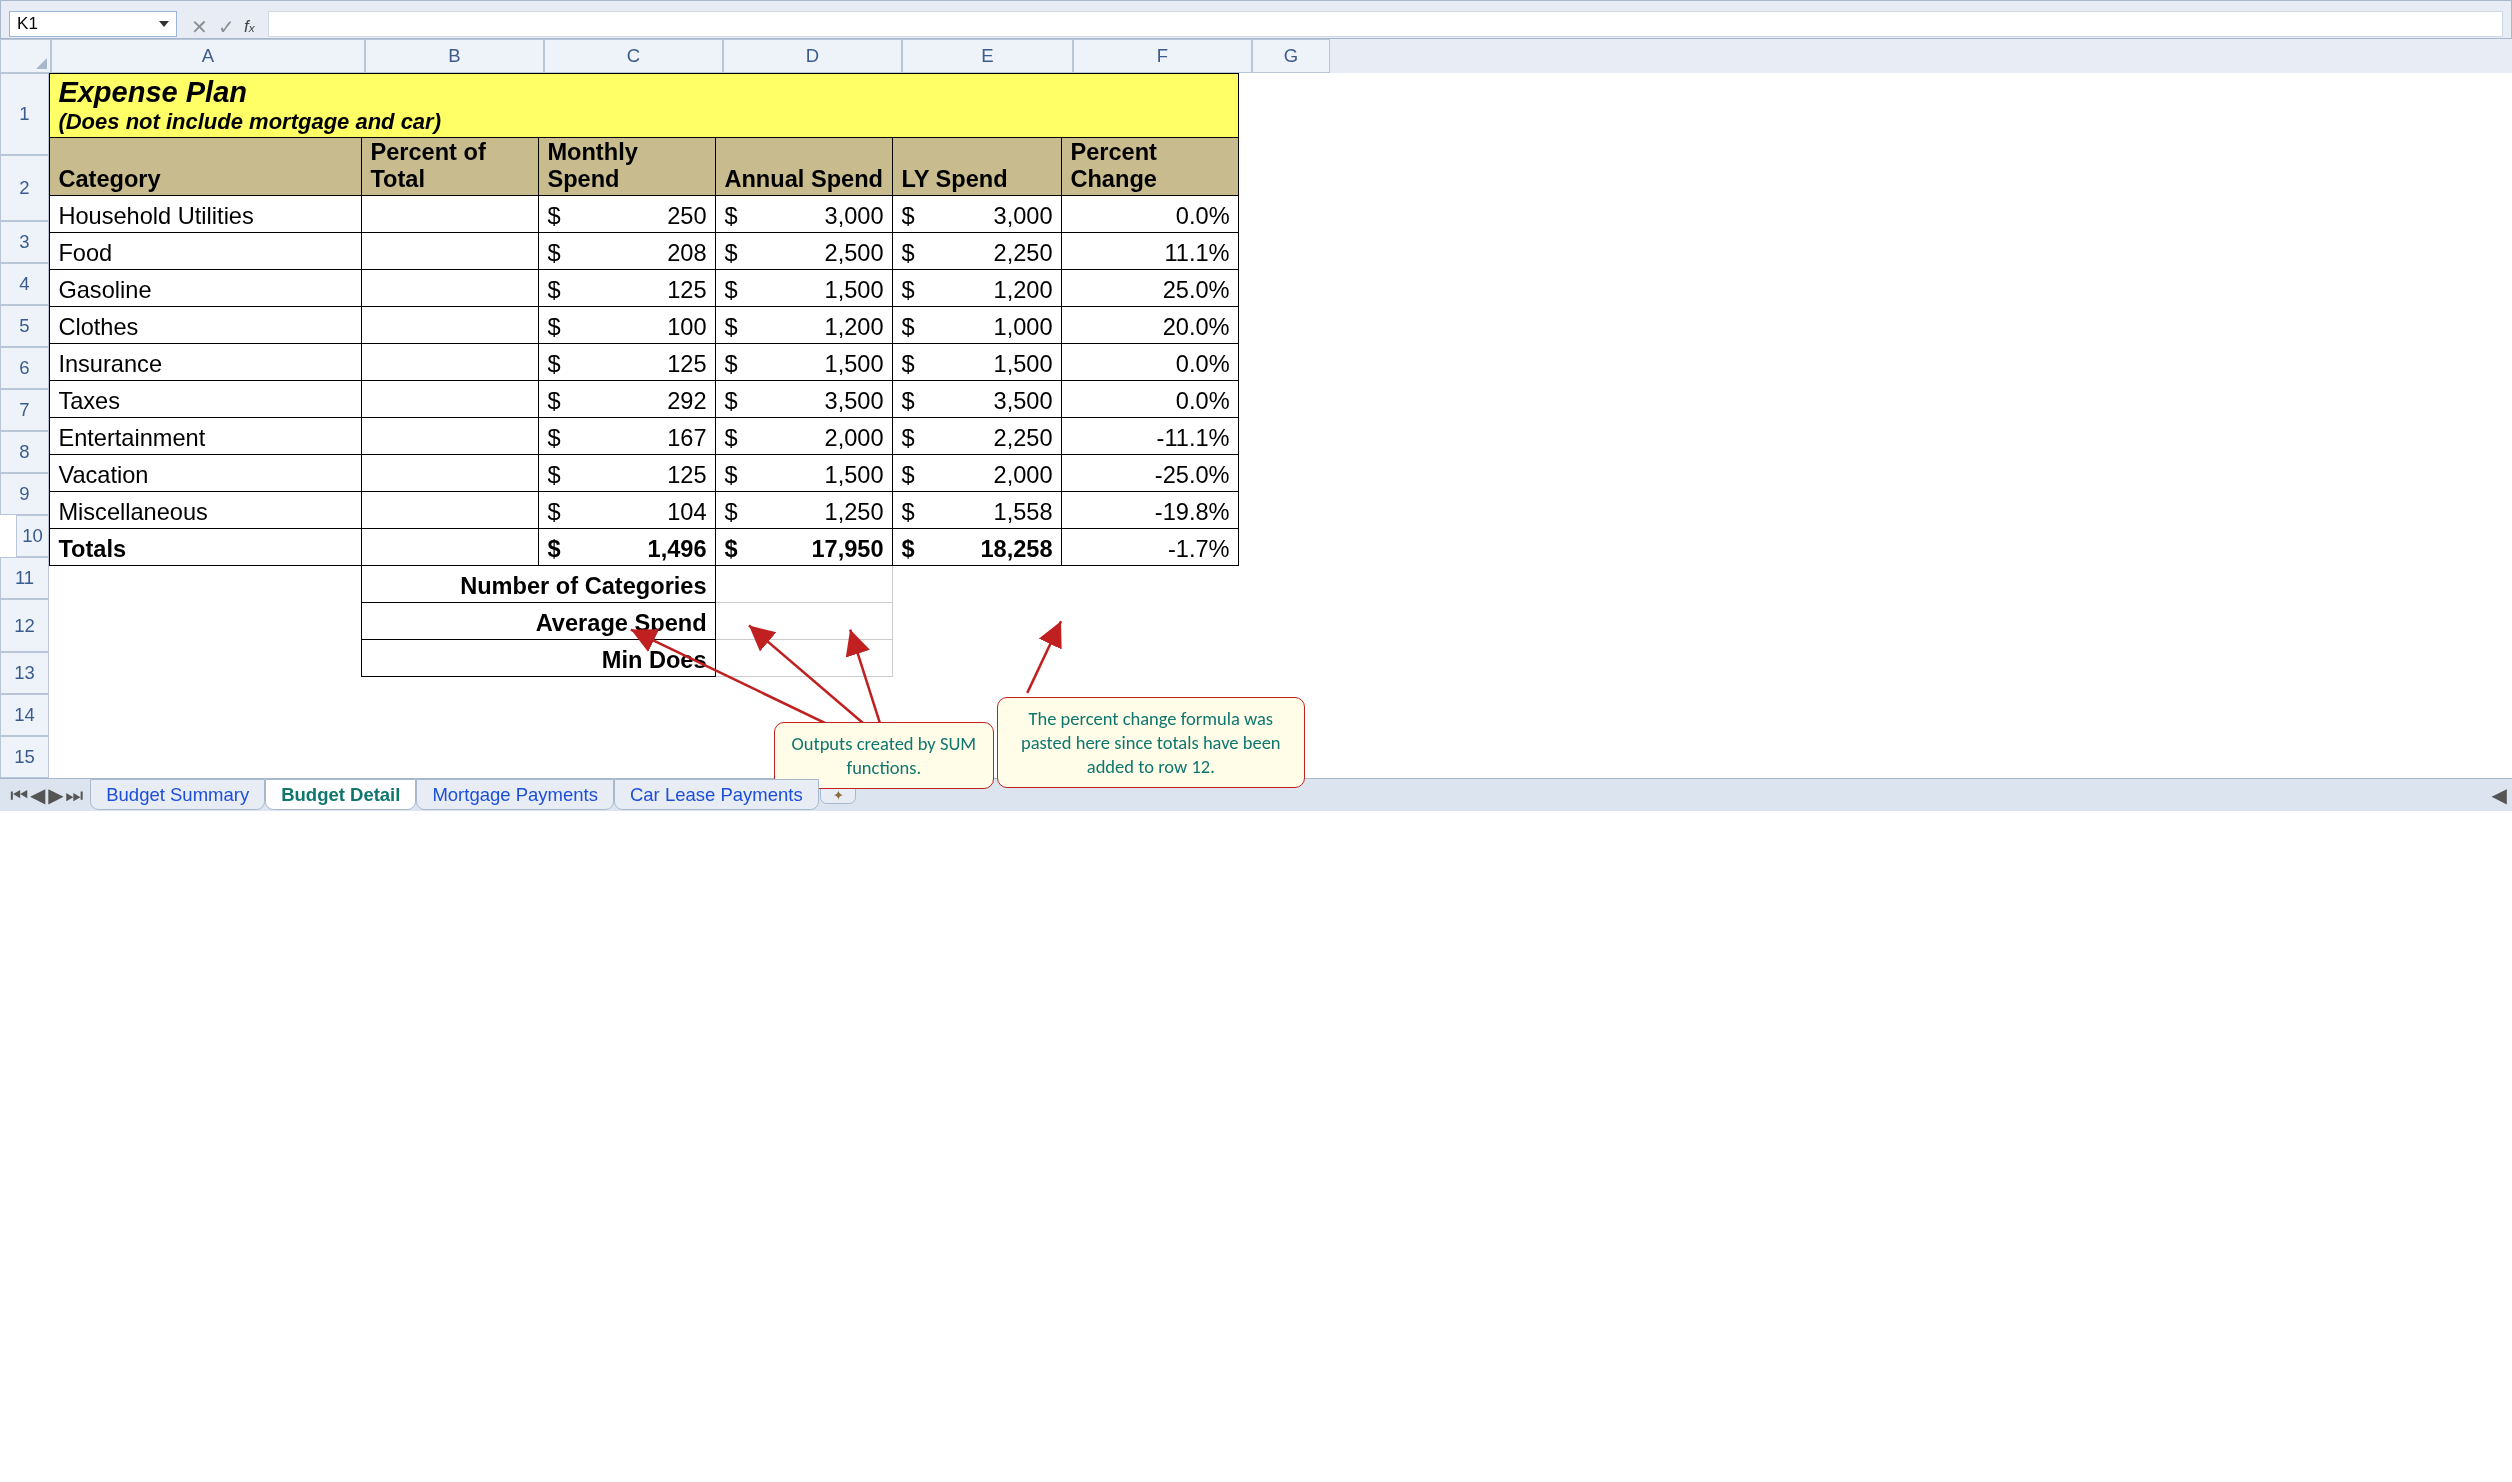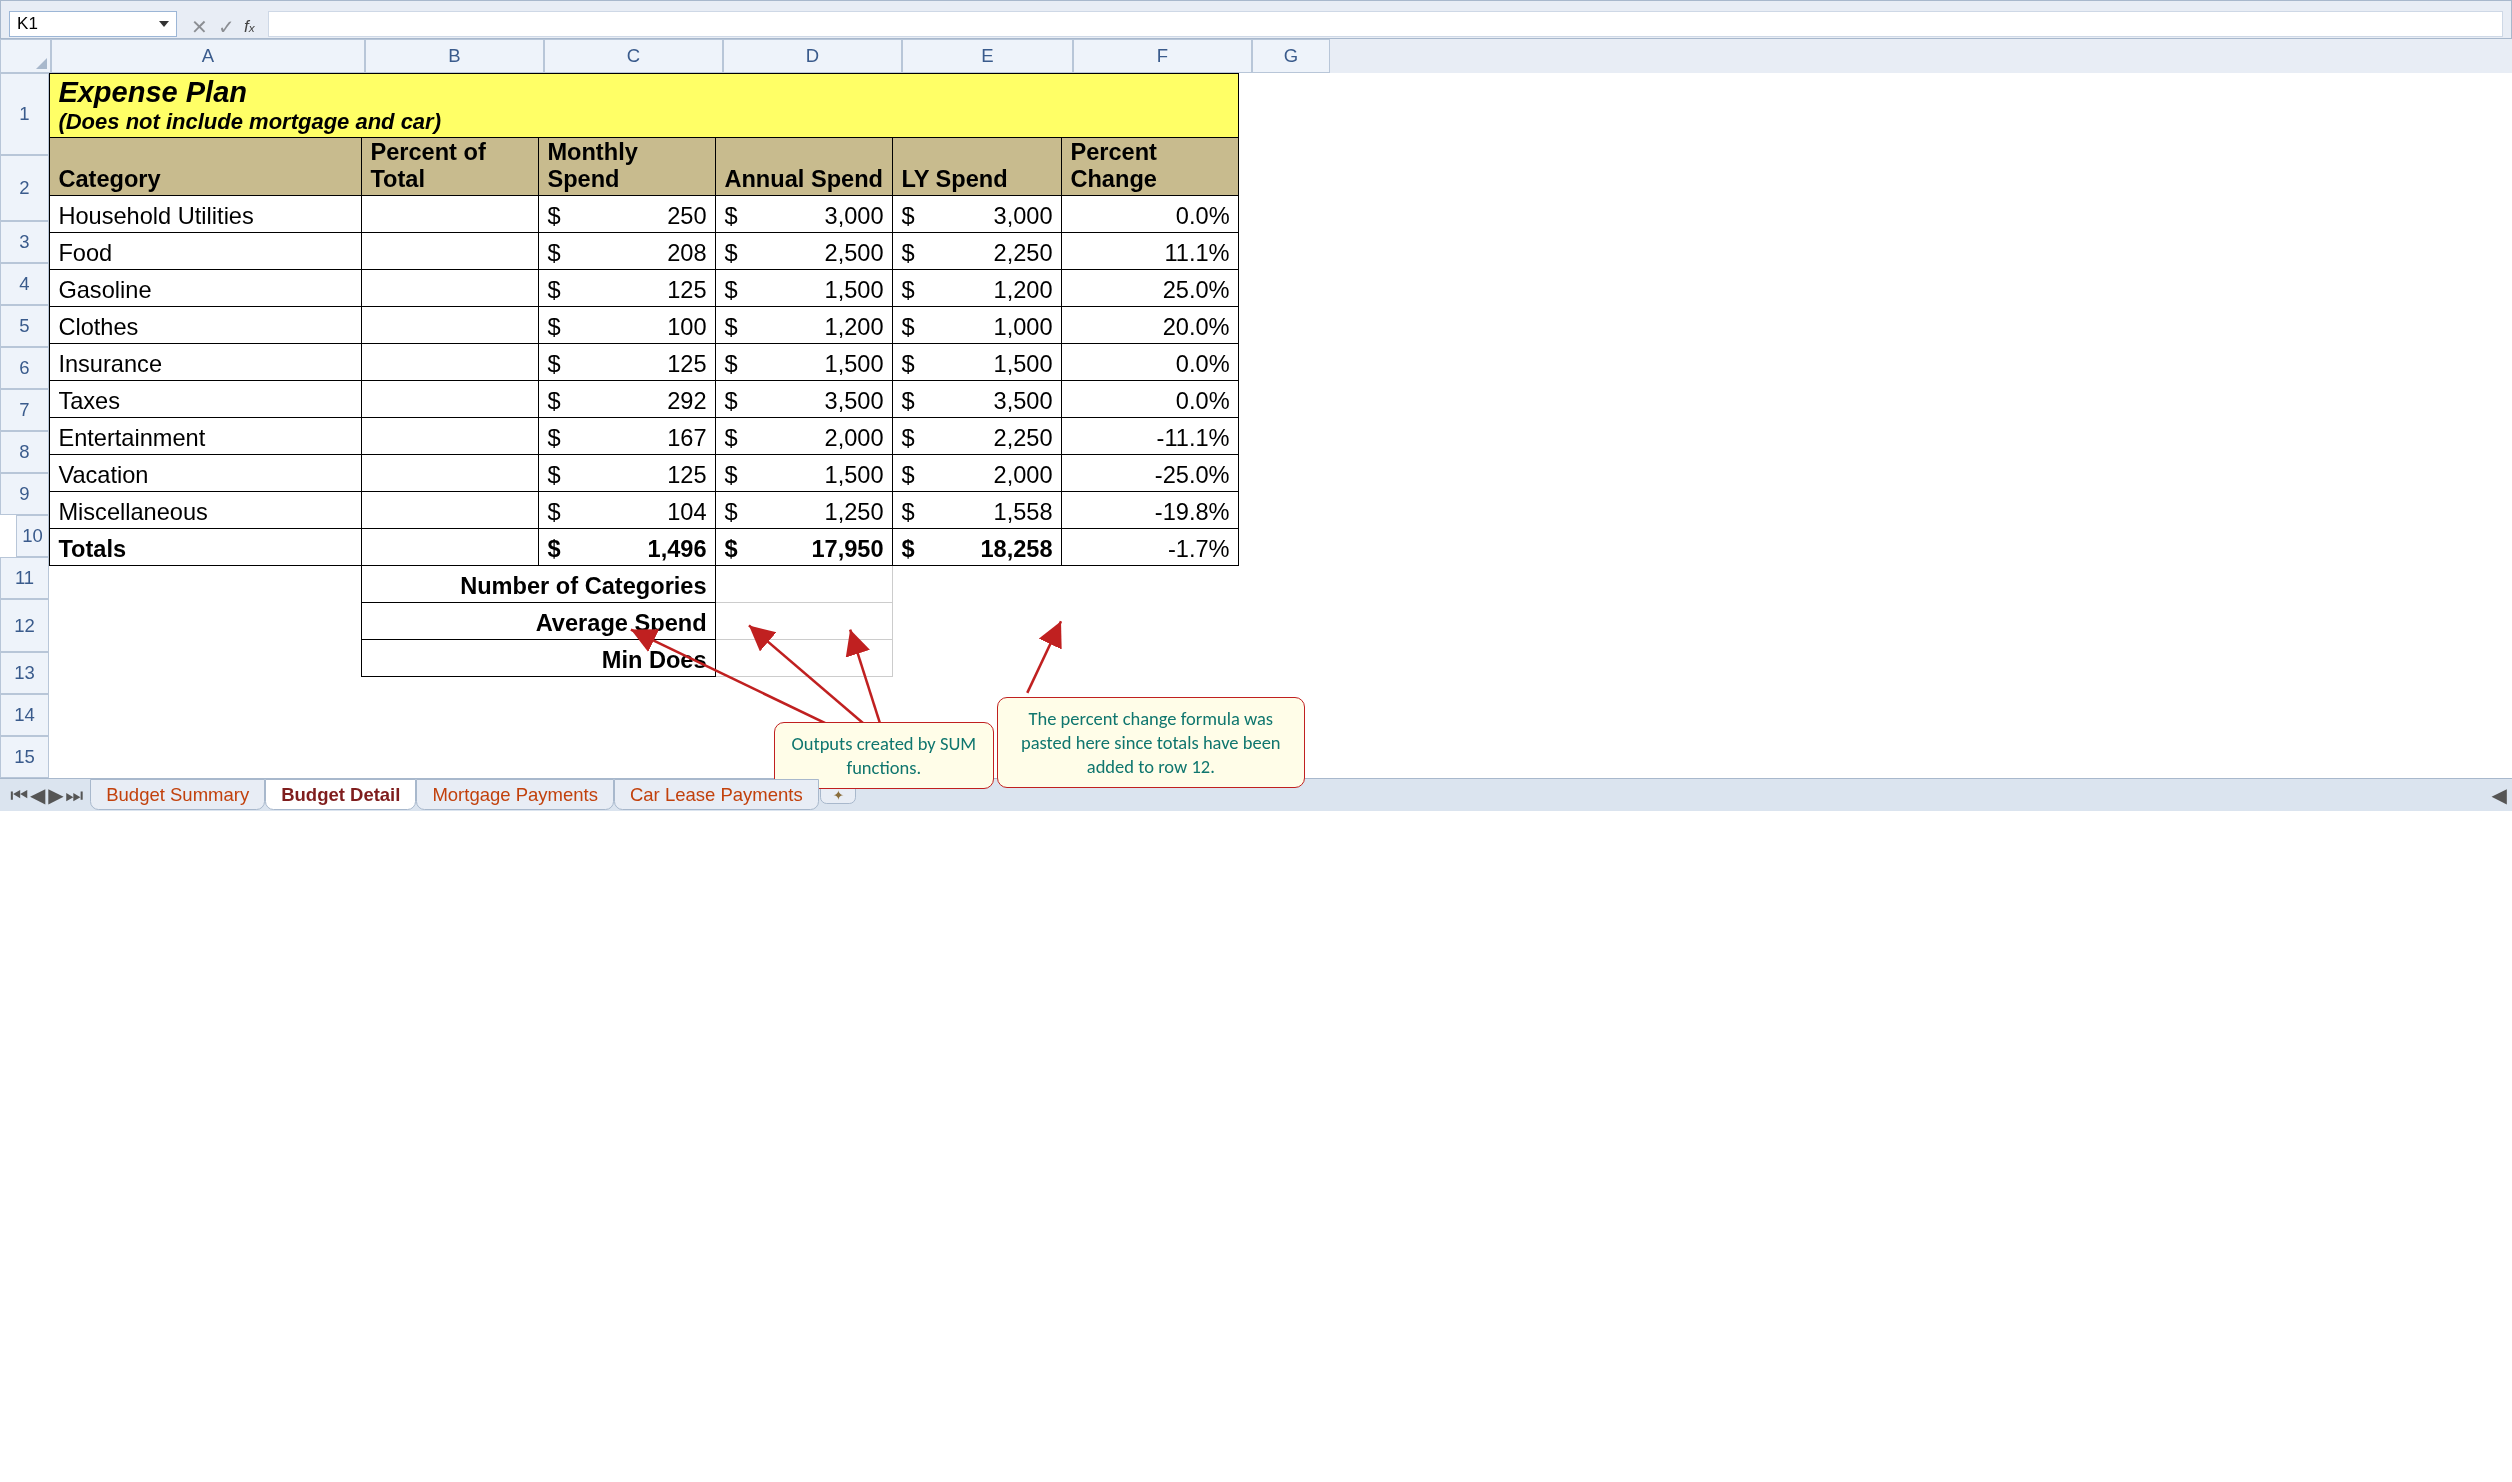--- a/index.html
+++ b/index.html
@@ -33,22 +33,22 @@
 .lbl-cell{text-align:right;font-weight:bold;font-size:23.6px}
 .no-b{border:none!important}
 .gb{border:0.8px solid #ccc!important}
 .callout{position:absolute;background:#fffde8;border:1.7px solid #c02020;border-radius:10px;padding:8.4px 11.8px;font-size:18.5px;color:#0f766e;text-align:center;font-family:Calibri,Arial,sans-serif;line-height:1.3}
 .callout1{left:948px;top:624px;width:282px}
 .callout2{left:725px;top:649px;width:194px}
 svg.arrows{position:absolute;top:0;left:0;pointer-events:none}
 .tabs-bar{display:flex;align-items:center;background:#dbe4ef;border-top:0.8px solid #a8b8cc;height:32px;padding:0 5px;gap:1.7px}
 .nav-btns{display:flex;gap:3.4px;padding:0 6.7px}
 .nav-b{width:15px;height:15px;display:flex;align-items:center;justify-content:center;color:#555}
-.tab{padding:3.4px 15px;background:#e8edf5;border:0.8px solid #a8b8cc;border-top-left-radius:0;border-bottom-left-radius:8.4px;border-bottom-right-radius:8.4px;font-size:18.5px;color:#c2410c;position:relative;top:-0.8px}
-.tab.active{background:#fff;font-weight:bold;color:#7f1d1d}
+.tab{padding:3.4px 15px;background:#e8edf5;border:0.8px solid #a8b8cc;border-top-left-radius:0;border-bottom-left-radius:8.4px;border-bottom-right-radius:8.4px;font-size:18.5px;color:#1d4ed8;position:relative;top:-0.8px}
+.tab.active{background:#fff;font-weight:bold;color:#0f766e}
 .tab-new{width:34px;background:#e8edf5;border:0.8px solid #a8b8cc;border-radius:0 0 6.7px 6.7px;display:flex;align-items:center;justify-content:center}
 </style>
 </head>
 <body>
 
 <div class="formula-bar">
   <div class="name-box">
     <span>K1</span>
     <span class="name-box-dd"></span>
   </div>

